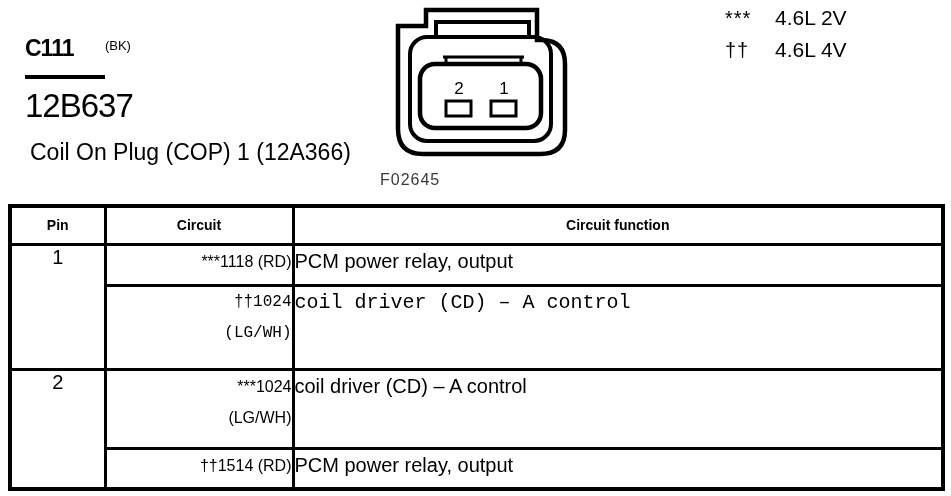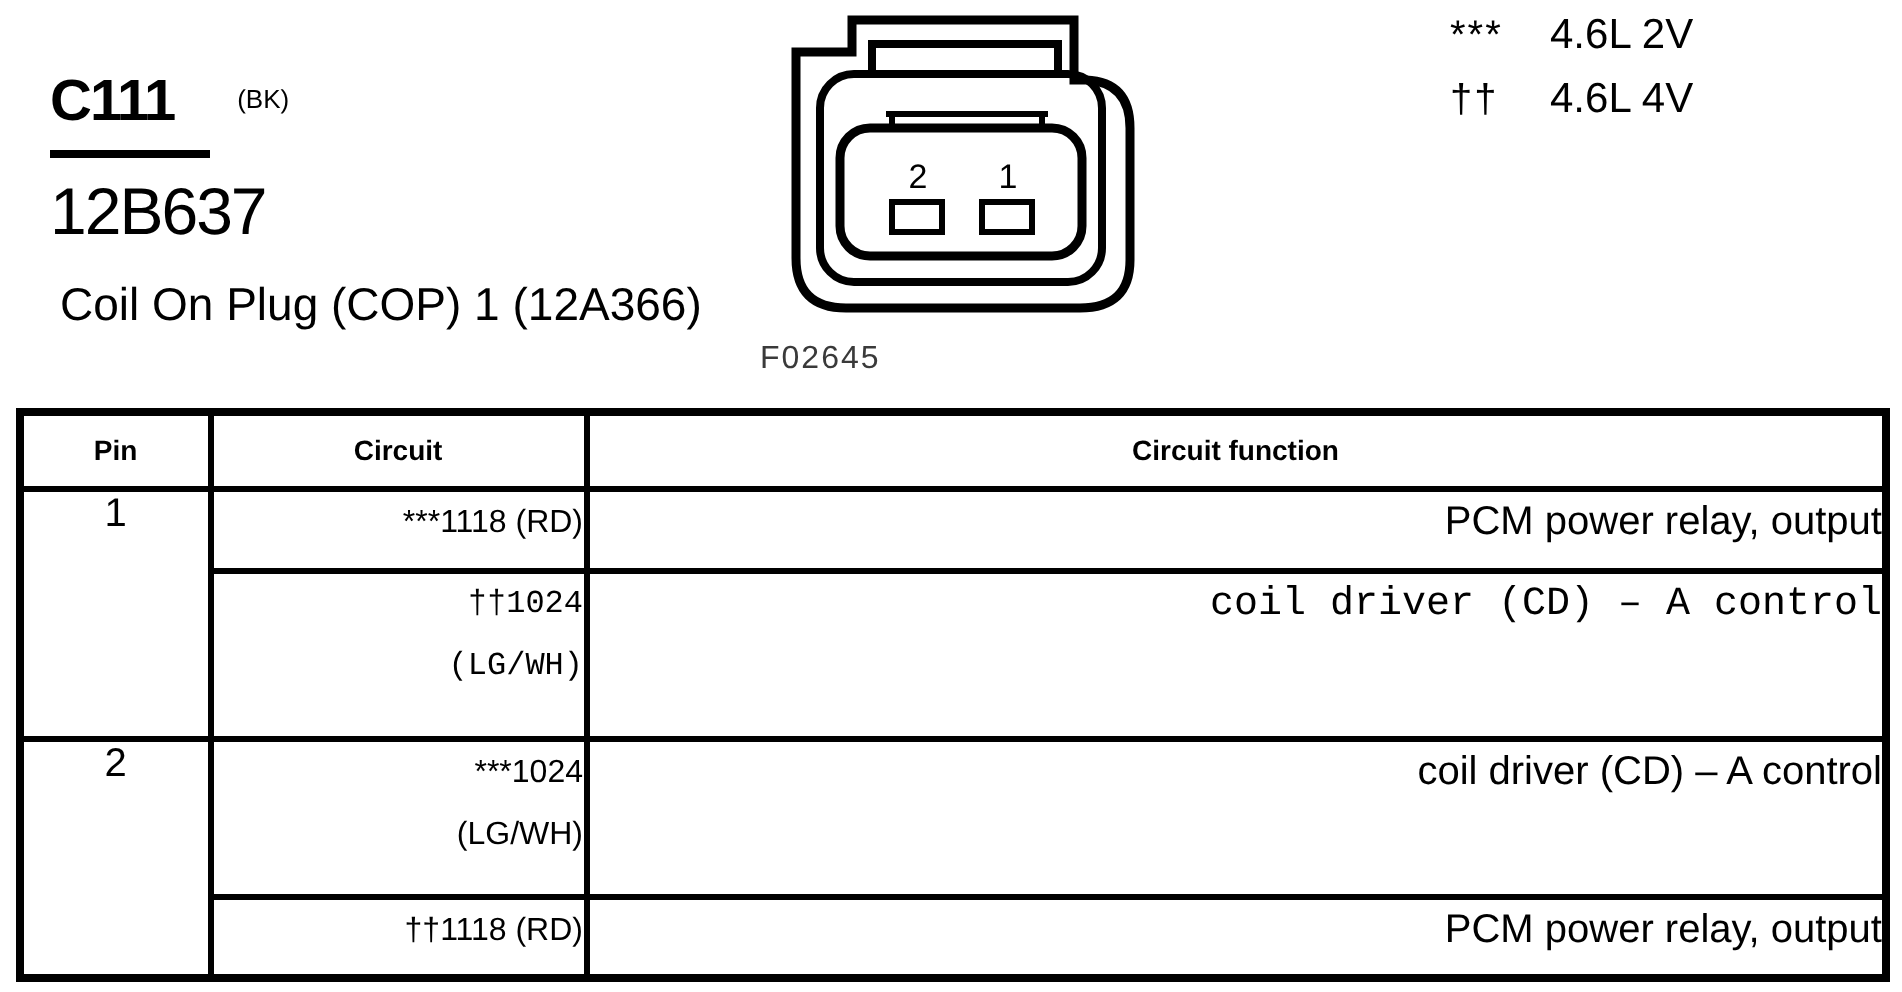--- a/index.html
+++ b/index.html
@@ -13,21 +13,21 @@
   .page {
     position: relative;
     width: 951px; height: 496px;
     background: #fff;
     overflow: hidden;
   }
 
   
   .conn-id-row { position: absolute; left: 25px; top: 36px; white-space: nowrap; }
   .conn-id {
-    font-size: 29px; font-weight: bold; letter-spacing: -1px;
+    font-size: 23px; font-weight: bold; letter-spacing: -1px;
     display: inline-block; line-height: 1.1;
   }
   .conn-color {
     font-size: 13px; font-weight: normal;
     display: inline-block; margin-left: 27px; vertical-align: 6px;
   }
   .conn-underline {
     position: absolute; left: 25px; top: 75px;
     width: 80px; height: 4px; background: #000;
   }
@@ -85,21 +85,21 @@
   .row-h79 { height: 79px; }
   .pin-cell {
     font-size: 20px; text-align: center; vertical-align: top;
     padding-top: 6px;
   }
   .circuit-cell {
     font-size: 16px; text-align: right; vertical-align: top;
     padding-top: 5px; line-height: 31px;
   }
   .func-cell {
-    font-size: 20px; text-align: right; vertical-align: top;
+    font-size: 20px; text-align: left; vertical-align: top;
     padding: 5px 0 0 11px; line-height: 31px;
   }
 </style>
 </head>
 <body>
 
 <div class="page">
 
   <div class="conn-id-row">
     <span class="conn-id">C111</span>
@@ -173,21 +173,21 @@
       <tr class="row-h79">
         <td class="pin-cell" rowspan="2">2</td>
         <td class="circuit-cell">
           <div>***1024</div>
           <div>(LG/WH)</div>
         </td>
         <td class="func-cell">coil driver (CD) – A control</td>
       </tr>
       <tr class="row-h41">
         <td class="circuit-cell">
-          <div>††1118 (RD)</div>
+          <div>††1514 (RD)</div>
           <div></div>
         </td>
         <td class="func-cell">PCM power relay, output</td>
       </tr>
     </tbody>
   </table>
 
 </div>
 
 </body></html>

